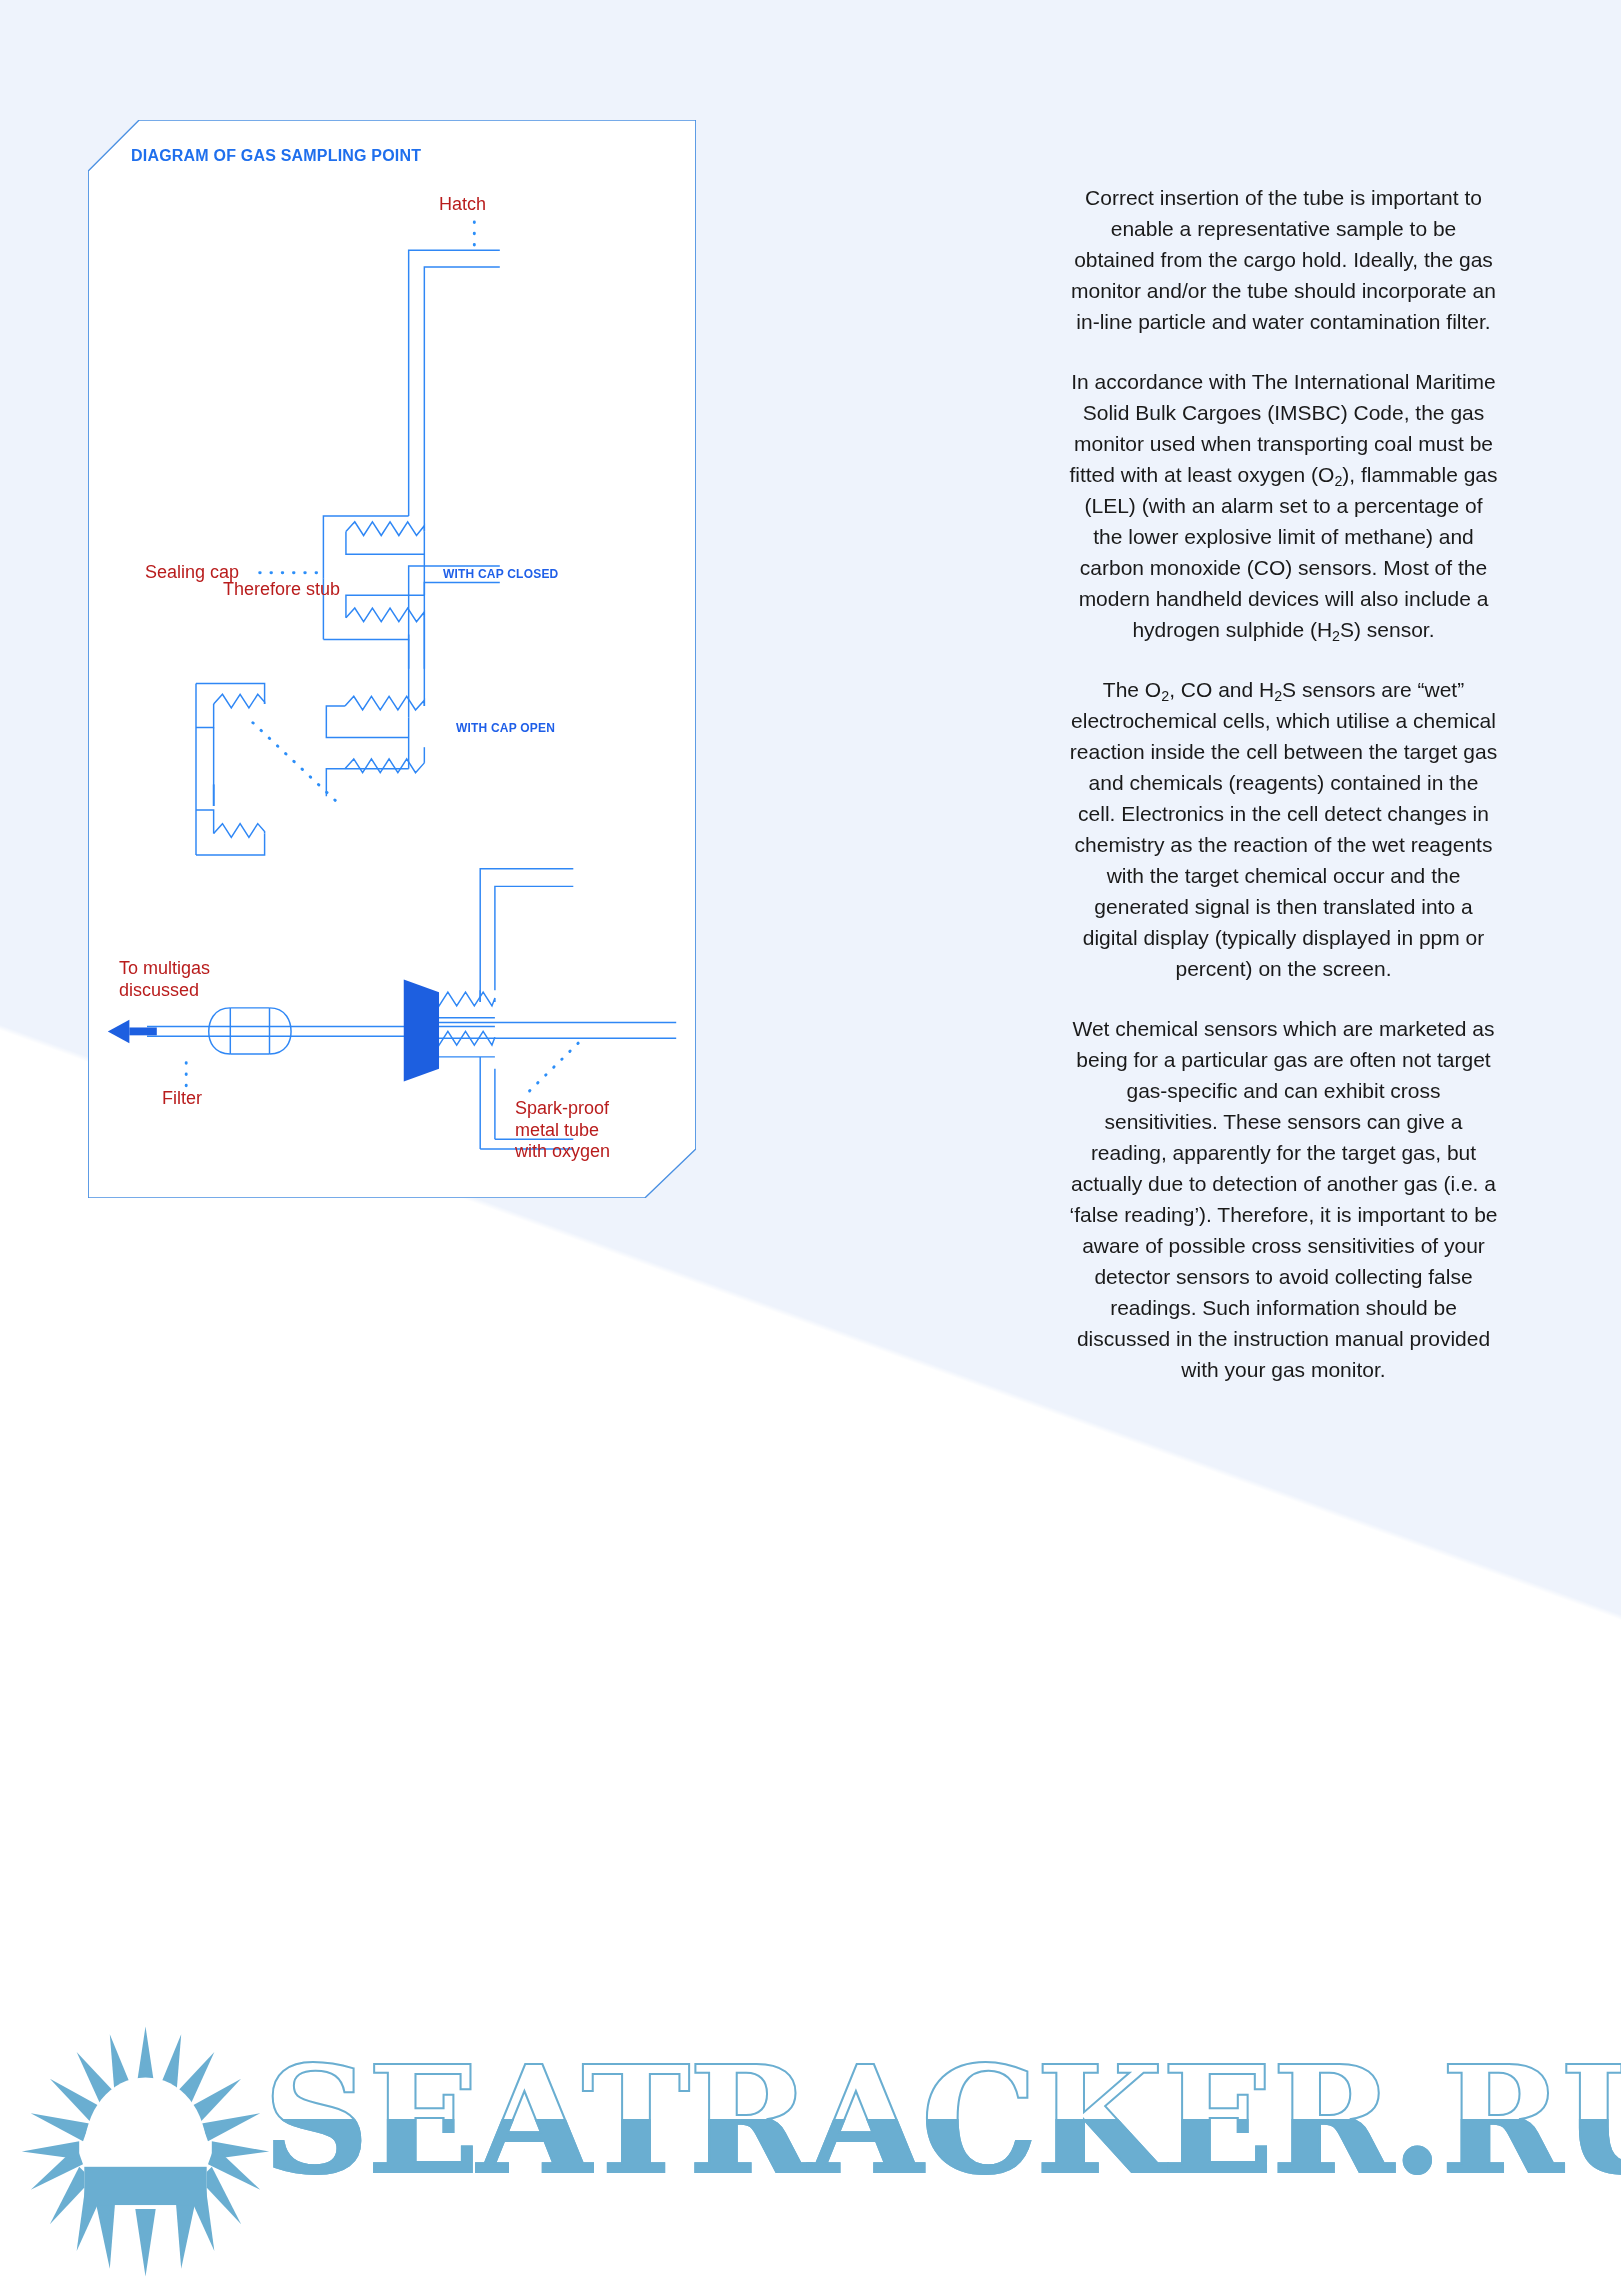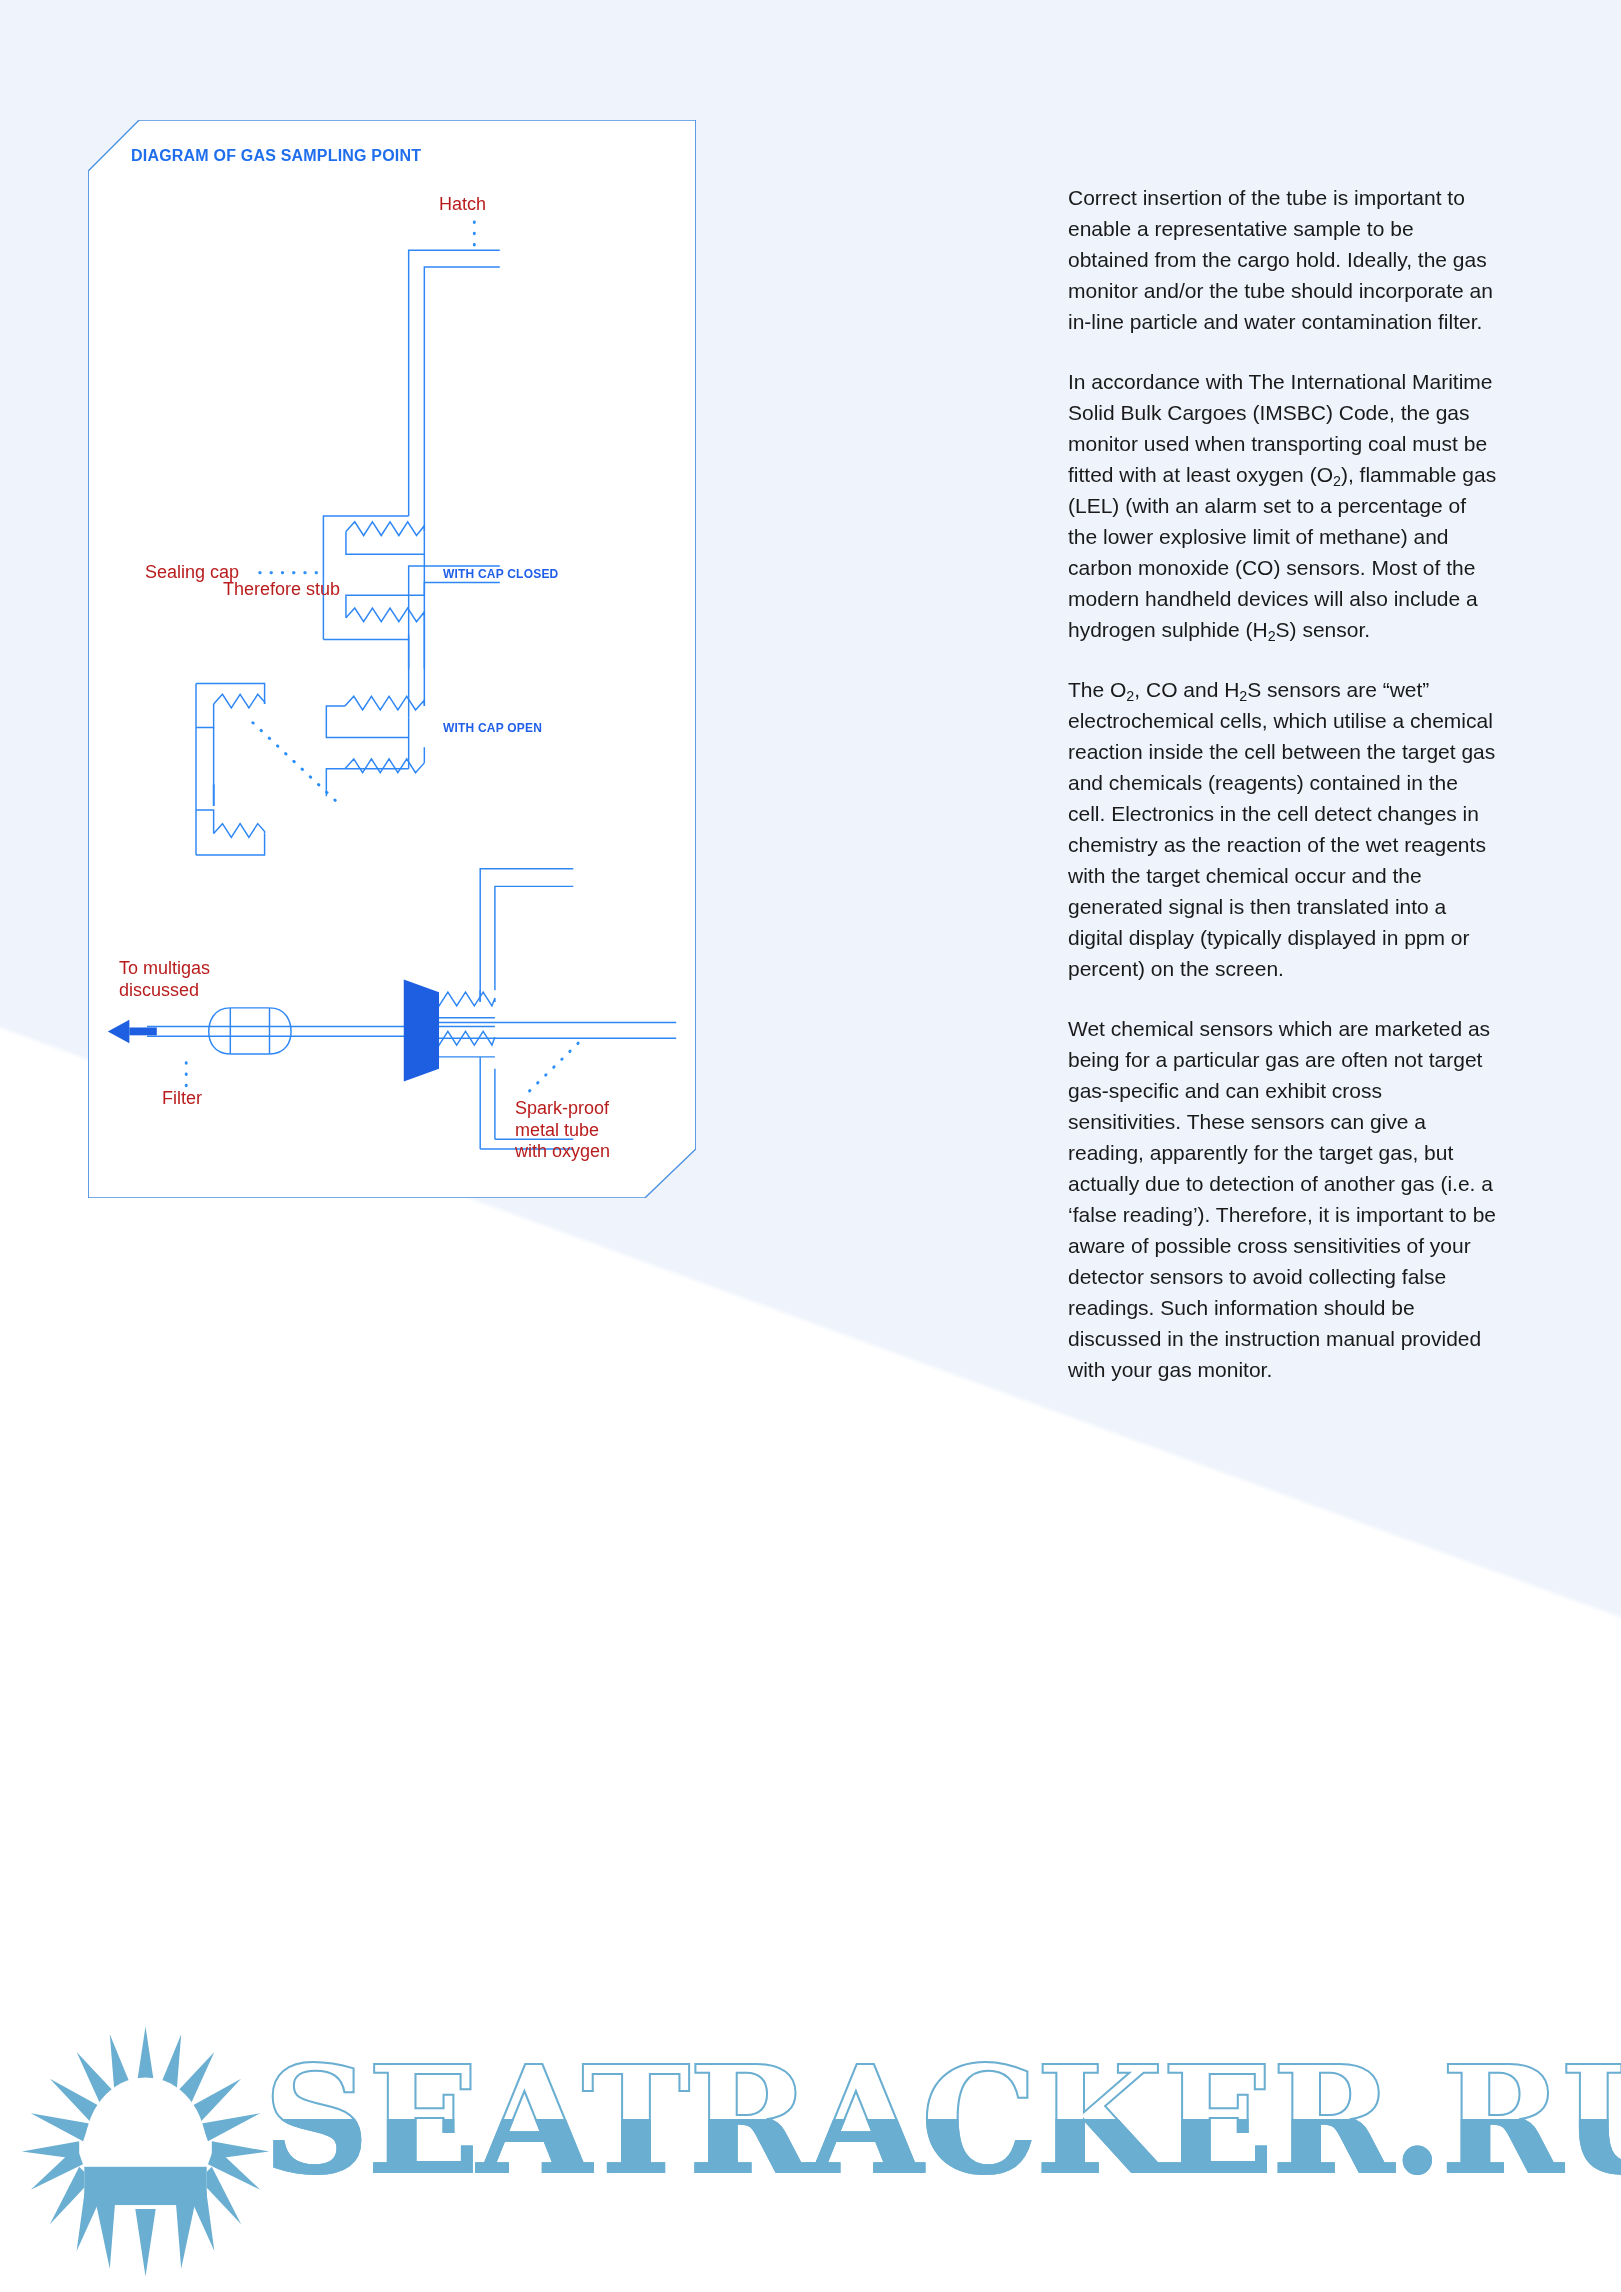--- a/index.html
+++ b/index.html
@@ -37,21 +37,21 @@
 
   .dlabel{
     position:absolute;color:#b91c1c;font-size:18px;line-height:21.6px;
     white-space:nowrap;z-index:4;
   }
   .dlabel.bold{color:#1f5fe8;font-weight:bold;font-size:12px;letter-spacing:0.2px;}
 
   
   #body-text{
     position:absolute;left:1068px;top:182px;width:431px;
-    z-index:3;color:#1a1a1a;font-size:21px;line-height:31px;
+    z-index:3;color:#1a1a1a;font-size:21px;line-height:31px;text-align:center;
   }
   #body-text p{margin:0 0 29px 0;}
   sub{font-size:.68em;line-height:0;vertical-align:-0.28em;}
 
   
   #watermark{
     position:absolute;left:0px;top:2014px;width:1621px;height:278px;z-index:5;
   }
   #wm-text{
     position:absolute;left:263px;top:33px;
@@ -176,21 +176,21 @@
   </svg>
 
   <div class="dlabel" style="left:351px;top:74px">Hatch</div>
 
   <div class="dlabel" style="left:57px;top:442px">Sealing cap</div>
 
   <div class="dlabel bold" style="left:355px;top:444px">WITH CAP CLOSED</div>
 
   <div class="dlabel" style="left:135px;top:459px">Therefore stub</div>
 
-  <div class="dlabel bold" style="left:355px;top:598px">WITH CAP OPEN</div>
+  <div class="dlabel bold" style="left:368px;top:598px">WITH CAP OPEN</div>
 
   <div class="dlabel" style="left:31px;top:838px">To multigas</div>
   <div class="dlabel" style="left:31px;top:860px">discussed</div>
 
   <div class="dlabel" style="left:74px;top:968px">Filter</div>
 
   <div class="dlabel" style="left:427px;top:978px">Spark-proof</div>
   <div class="dlabel" style="left:427px;top:1000px">metal tube</div>
   <div class="dlabel" style="left:427px;top:1021px">with oxygen</div>
 </div>

